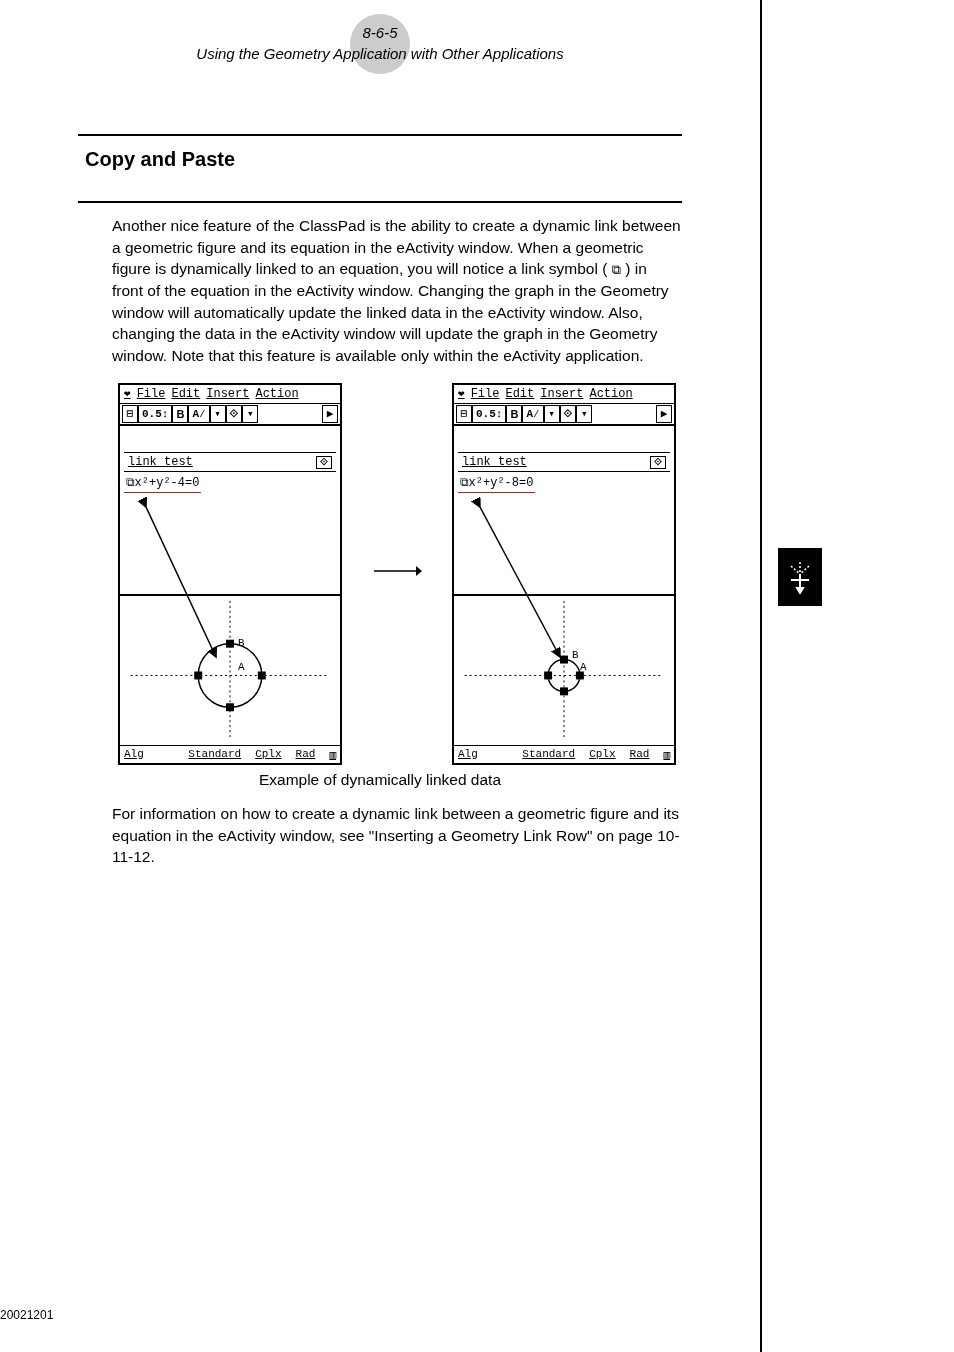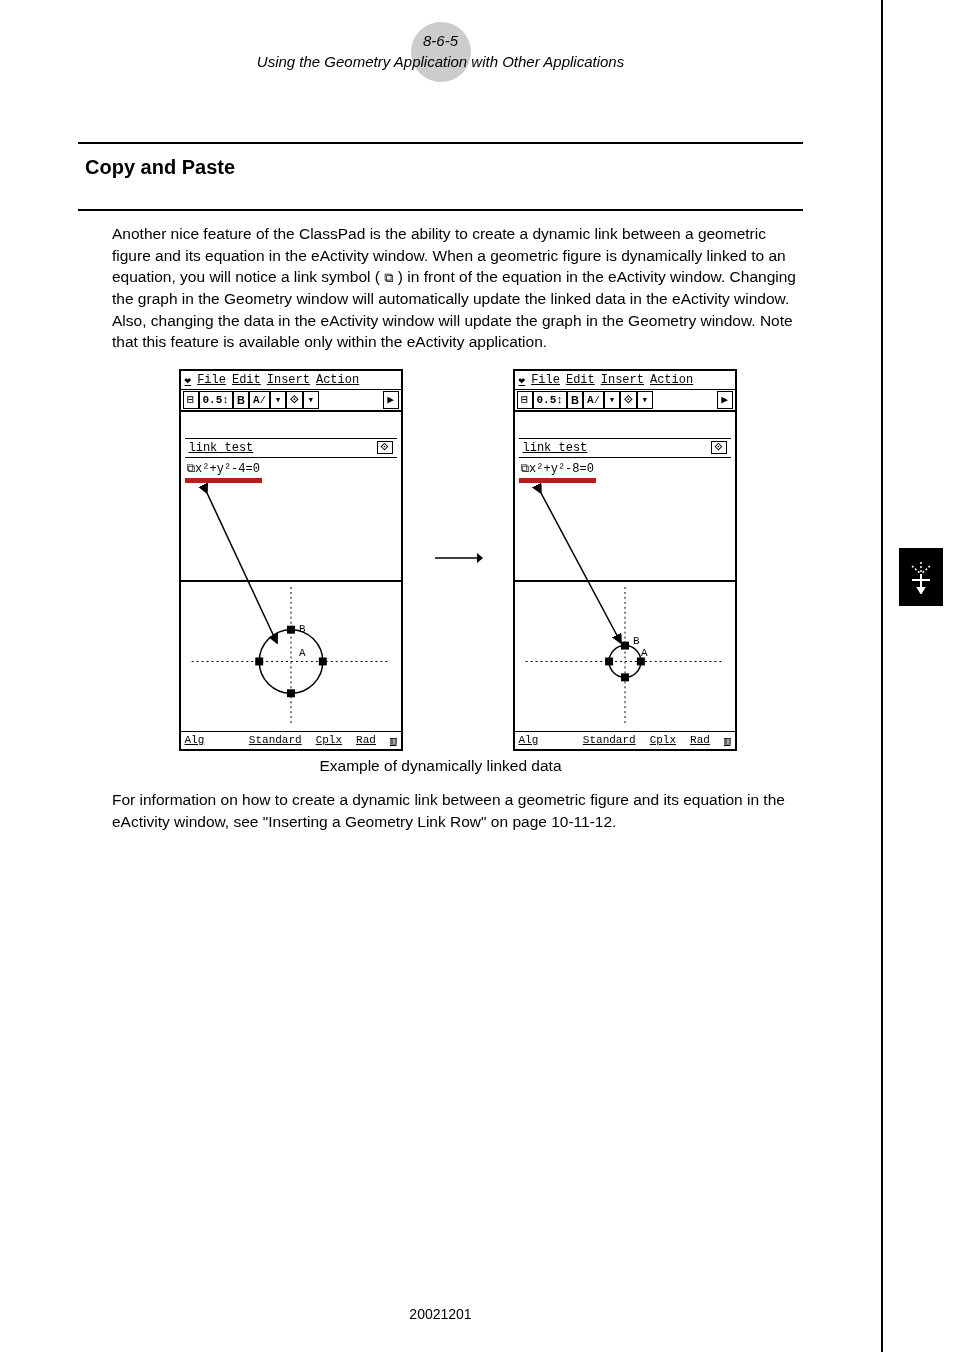--- a/index.html
+++ b/index.html
@@ -4,23 +4,23 @@
 <style>
   * { box-sizing: border-box; }
   body {
     margin: 0;
     padding: 0;
     font-family: Arial, Helvetica, sans-serif;
     background: #fff;
     width: 954px;
   }
   .page {
-    width: 883px;
+    width: 762px;
     border-right: 2px solid #000;
-    padding: 30px 0 30px 0;
+    padding: 22px 0 30px 0;
     position: relative;
     min-height: 1352px;
   }
   .header {
     text-align: center;
     font-style: italic;
     font-size: 15px;
     line-height: 1.4;
     position: relative;
   }
@@ -97,35 +97,35 @@
   }
   .tb-btn.bold { font-family: Arial; }
   .tb-spacer { flex: 1; }
   .text-pane {
     border-bottom: 2px solid #000;
     min-height: 170px;
     padding: 6px 4px 4px 4px;
   }
   .linktest-row {
     display: flex;
-    align-items: flex-start;
+    align-items: flex-end;
     border-top: 1px solid #000;
     border-bottom: 1px solid #000;
     padding: 2px 4px;
     margin-bottom: 2px;
   }
   .linktest-row span:first-child { text-decoration: underline; }
   .geo-icon {
     border: 1px solid #000;
     padding: 0 3px;
     font-size: 10px;
     font-weight: bold;
   }
   .equation {
-    border-bottom: 5px solid #b91c1c;
+    border-bottom: 1px solid #b91c1c;
     padding: 2px 2px;
     display: inline-block;
   }
   .geom-pane {
     height: 150px;
     position: relative;
     border-bottom: 1px solid #000;
   }
   .geom-pane svg { width: 100%; height: 100%; }
   .statusbar {
@@ -135,22 +135,21 @@
     text-decoration: underline;
     font-size: 11px;
   }
   .arrow-between { font-size: 18px; }
   .caption {
     text-align: center;
     font-size: 15.5px;
     margin: 2px 0 14px 0;
   }
   .footer-code {
-    text-align: center;
-    font-size: 14px;
+    font-size: 12px;
     color: #000;
     position: absolute;
     bottom: 30px;
     width: 100%;
   }
   .side-tab {
     position: absolute;
     right: -62px;
     top: 548px;
     width: 44px;

